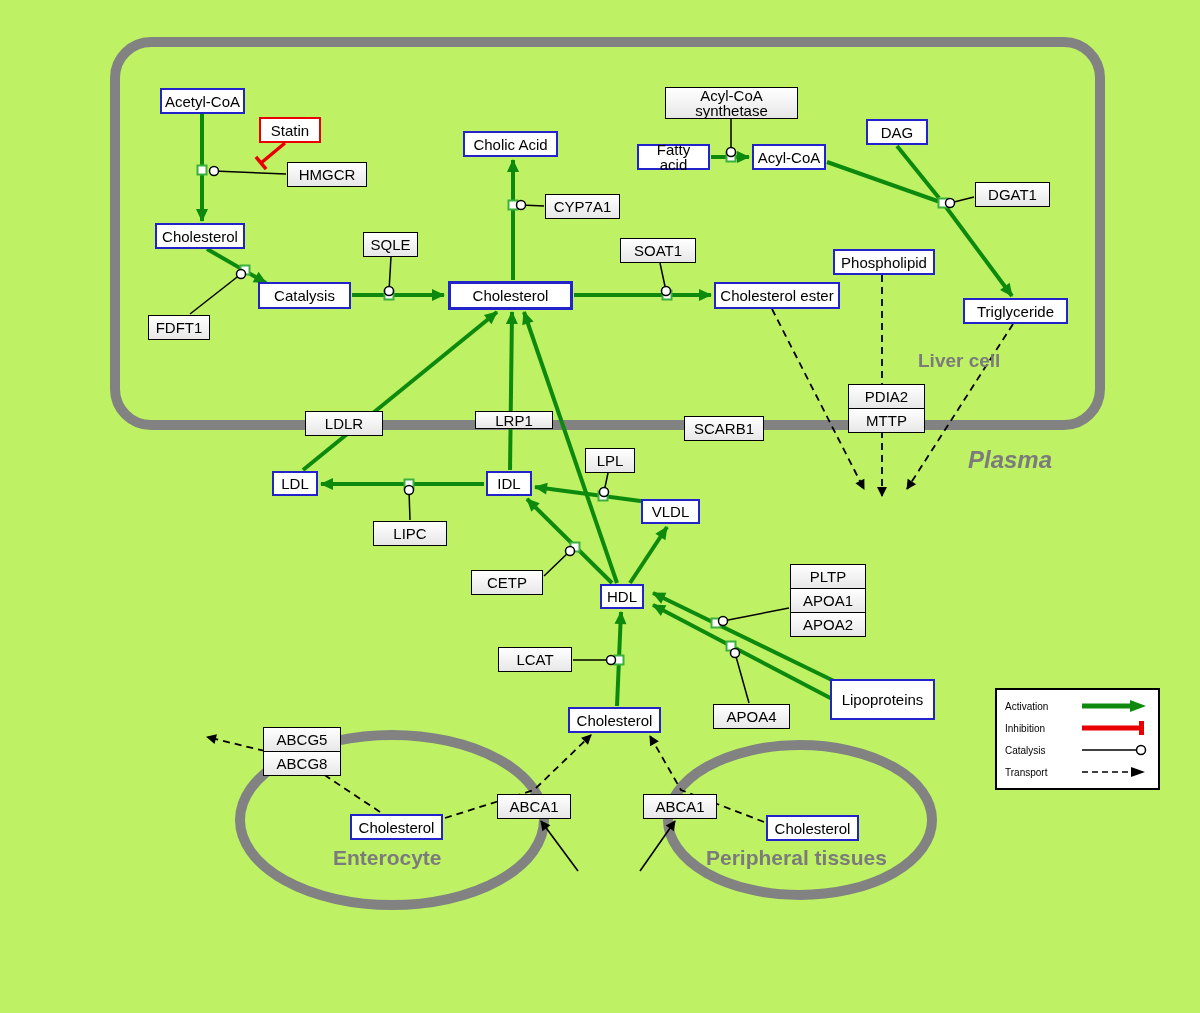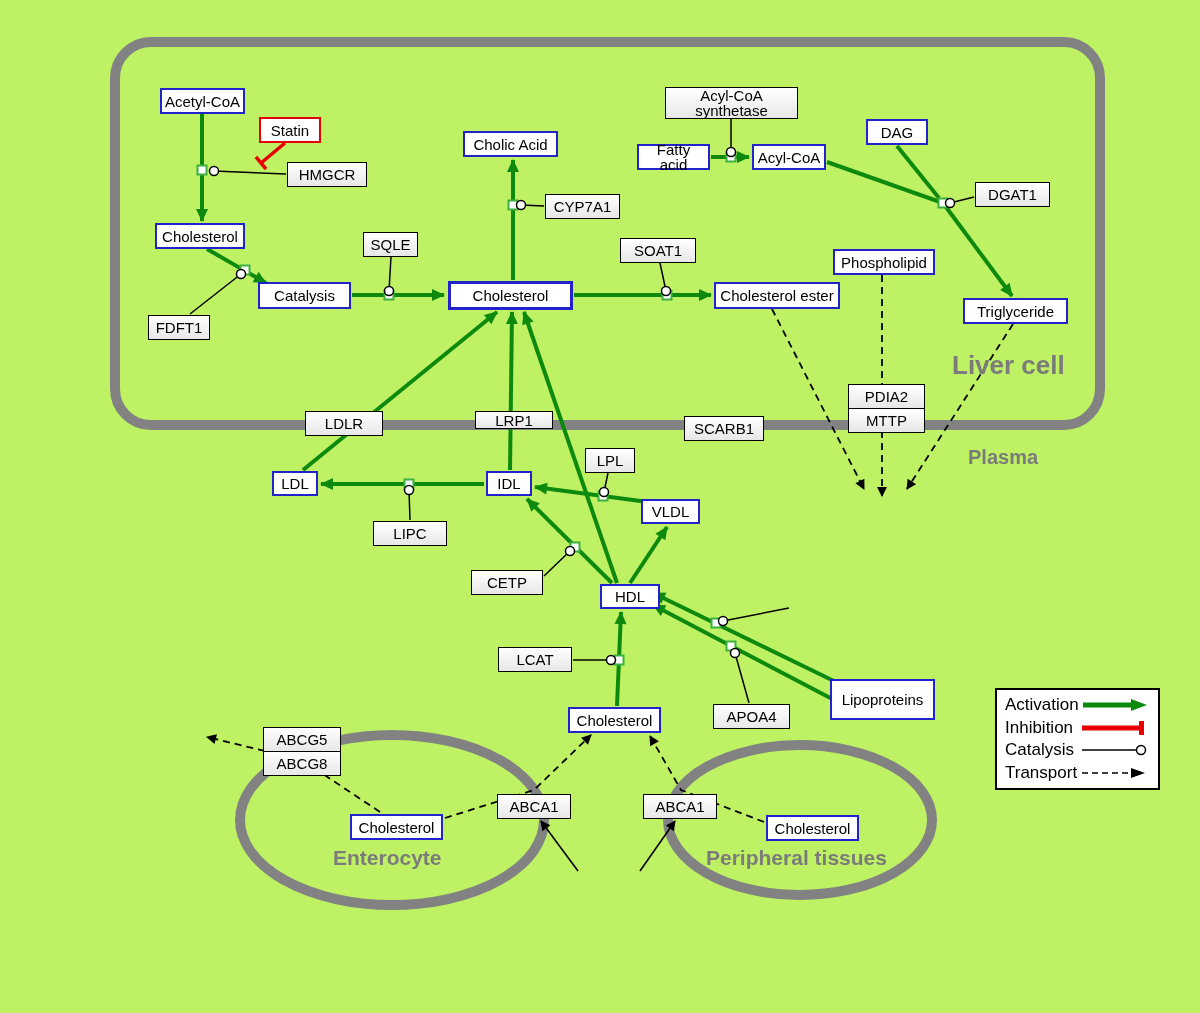--- a/index.html
+++ b/index.html
@@ -9,27 +9,27 @@
   .node{position:absolute;box-sizing:border-box;display:flex;align-items:center;justify-content:center;text-align:center;font-size:15px;line-height:15px;background:#fff;color:#000;pointer-events:auto;padding:1px 2px;}
   .metabolite{border:2px solid #2323cc;}
   .inhibitor{border:2px solid #e80000;}
   .gene{border:1px solid #000;background:linear-gradient(180deg,#ffffff 0%,#e7e7e7 100%);}
   .stack{display:block;background:none;border:none;padding:0;}
   .stack-row{height:25px;box-sizing:border-box;border:1px solid #000;background:linear-gradient(180deg,#ffffff 0%,#e7e7e7 100%);display:flex;align-items:center;justify-content:center;margin-top:-1px;font-size:15px;}
   .stack-row:first-child{margin-top:0;}
   .table{display:grid;grid-template-columns:repeat(2,1fr);background:#fff;border-top:1px solid #000;border-left:1px solid #000;padding:0;}
   .cell{height:26px;box-sizing:border-box;border-right:1px solid #000;border-bottom:1px solid #000;display:flex;align-items:center;justify-content:center;background:#fff;}
   .region-label{position:absolute;font-weight:bold;color:#7b7b7b;white-space:nowrap;}
-  #liver-label{left:952px;top:350px;font-size:26px;}
-  #plasma-label{left:968px;top:446px;font-size:20px;}
+  #liver-label{left:918px;top:350px;font-size:19px;}
+  #plasma-label{left:968px;top:446px;font-size:24px;font-style:italic;}
   #enterocyte-label{left:333px;top:846px;font-size:21px;}
   #peripheral-label{left:706px;top:846px;font-size:21px;}
   #legend{position:absolute;left:995px;top:688px;width:165px;height:102px;border:2px solid #000;background:#fff;box-sizing:border-box;display:flex;flex-direction:column;justify-content:space-evenly;padding:2px 8px;}
   .legend-row{display:flex;align-items:center;justify-content:space-between;}
-  .legend-label{font-size:17px;color:#000;}
+  .legend-label{font-size:10px;color:#000;}
 </style>
 </head>
 <body>
 
 <div id="canvas">
 
   <svg id="diagram-svg">
     <defs>
       <marker id="ah-green" markerUnits="userSpaceOnUse" markerWidth="16" markerHeight="16" refX="13" refY="7" orient="auto">
         <path d="M1,1 L14,7 L1,13 Z" fill="#0d8a0d"></path>
@@ -140,21 +140,26 @@
       <div class="node stack" style="left: 848px; top: 384px; width: 77px;">
         <div class="stack-row">PDIA2</div>
         <div class="stack-row">MTTP</div>
       </div>
       <div class="node metabolite" style="left: 272px; top: 471px; width: 46px; height: 25px;">LDL</div>
       <div class="node metabolite" style="left: 486px; top: 471px; width: 46px; height: 25px;">IDL</div>
       <div class="node gene" style="left: 373px; top: 521px; width: 74px; height: 25px;">LIPC</div>
       <div class="node gene" style="left: 585px; top: 448px; width: 50px; height: 25px;">LPL</div>
       <div class="node metabolite" style="left: 641px; top: 499px; width: 59px; height: 25px;">VLDL</div>
       <div class="node gene" style="left: 471px; top: 570px; width: 72px; height: 25px;">CETP</div>
-      <div class="node metabolite" style="left: 600px; top: 584px; width: 60px; height: 25px;">HDL</div>
+      <div class="node metabolite" style="left: 600px; top: 584px; width: 44px; height: 25px;">HDL</div>
+      <div class="node stack" style="left: 790px; top: 564px; width: 76px;">
+        <div class="stack-row">PLTP</div>
+        <div class="stack-row">APOA1</div>
+        <div class="stack-row">APOA2</div>
+      </div>
       <div class="node gene" style="left: 498px; top: 647px; width: 74px; height: 25px;">LCAT</div>
       <div class="node gene" style="left: 713px; top: 704px; width: 77px; height: 25px;">APOA4</div>
       <div class="node metabolite" style="left: 830px; top: 679px; width: 105px; height: 41px;">Lipoproteins</div>
       <div class="node metabolite" style="left: 568px; top: 707px; width: 93px; height: 26px;">Cholesterol</div>
       <div class="node stack" style="left: 263px; top: 727px; width: 78px;">
         <div class="stack-row">ABCG5</div>
         <div class="stack-row">ABCG8</div>
       </div>
       <div class="node metabolite" style="left: 350px; top: 814px; width: 93px; height: 26px;">Cholesterol</div>
       <div class="node gene" style="left: 497px; top: 794px; width: 74px; height: 25px;">ABCA1</div>

